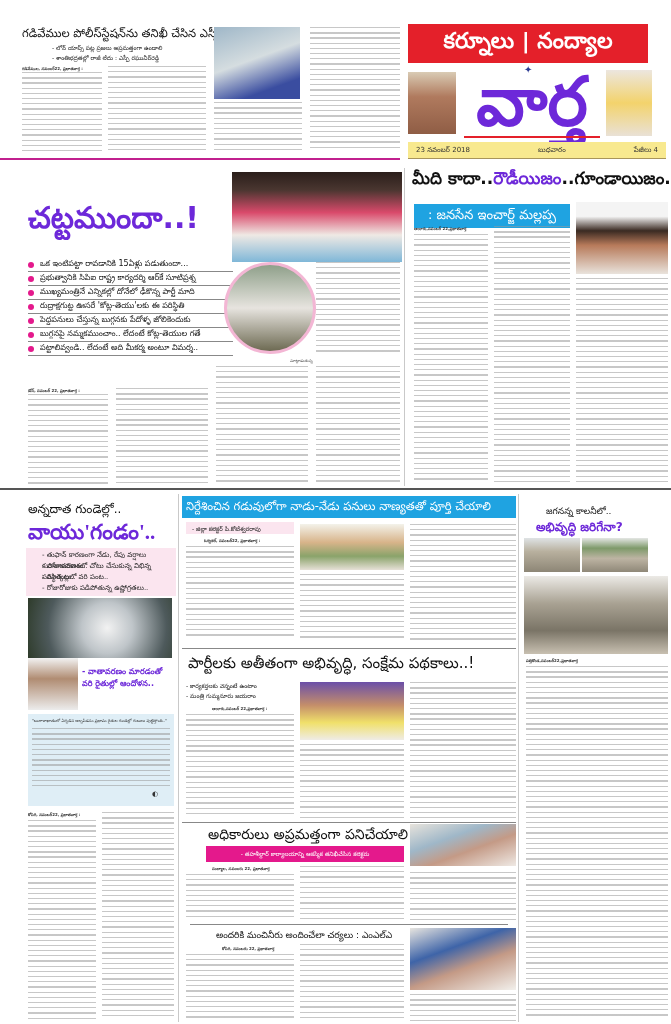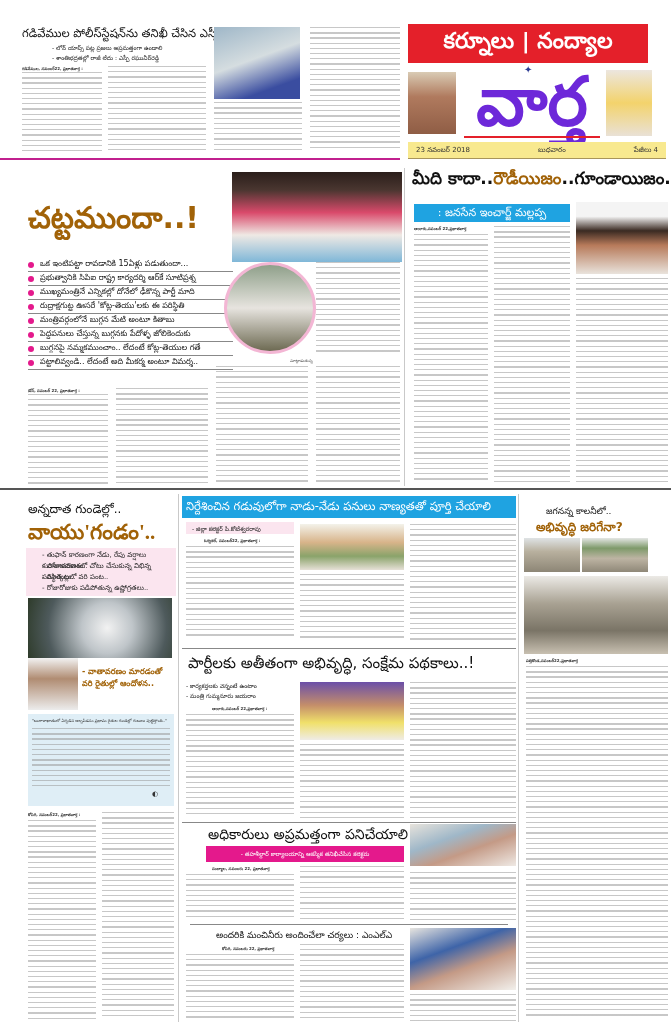--- a/index.html
+++ b/index.html
@@ -1,21 +1,21 @@
 <!DOCTYPE html>
 <html><head>
 <meta charset="utf-8">
 <style>
   * { box-sizing: border-box; margin: 0; padding: 0; }
   body { width: 671px; height: 1024px; background: #fff; font-family: "DejaVu Sans", sans-serif; color: #222; position: relative; overflow: hidden; }
   .abs { position: absolute; }
   .txt { font-size: 4px; line-height: 6px; color: #555; }
   .lines { background: repeating-linear-gradient(to bottom, #9a9a9a 0 1.3px, transparent 1.3px 5.2px); opacity: .55; }
   .hl-black { color: #111; font-weight: bold; }
-  .pink { color: #a16207; }
+  .pink { color: #6d28d9; }
   .blue-bar { background: #1fa3e1; color: #fff; }
   .photo { background: linear-gradient(135deg,#8a8378,#c8c1b5 40%,#6c6a63); }
   .rule-h { background: #c9c9c9; height: 1px; }
   .rule-v { background: #c9c9c9; width: 1px; }
   .bullet { display: flex; align-items: center; gap: 6px; font-size: 8px; color: #111; height: 14px; border-bottom: 1px solid #888; }
   .bullet .dot { width: 6px; height: 6px; border-radius: 50%; background: #e4198c; flex: none; }
   .dash-item { font-size: 7px; color: #222; height: 11px; line-height: 11px; }
 </style>
 </head>
 <body>
@@ -65,24 +65,20 @@
     <div class="bullet">
         <span class="dot"></span>
         <span>ముఖ్యమంత్రినే ఎన్నికల్లో దోనేలో ఢీకొన్న పార్టీ మాది</span>
       </div>
     <div class="bullet">
         <span class="dot"></span>
         <span>రుద్రాక్షగుట్ట ఊసరే 'కోట్ల-తెయు'లకు ఈ పరిస్థితి</span>
       </div>
     <div class="bullet">
         <span class="dot"></span>
-        <span>మంత్రివర్గంలోనే బుగ్గన మేటి అంటూ కితాబు</span>
-      </div>
-    <div class="bullet">
-        <span class="dot"></span>
         <span>పెద్దపనులు చేస్తున్న బుగ్గనకు పేదోళ్ళ జోలికెందుకు</span>
       </div>
     <div class="bullet">
         <span class="dot"></span>
         <span>బుగ్గనపై నమ్మకముంచాం.. లేదంటే కోట్ల-తెయుల గతే</span>
       </div>
     <div class="bullet">
         <span class="dot"></span>
         <span>పట్టాలివ్వండి.. లేదంటే అది మీకర్మ అంటూ విమర్శ..</span>
       </div>
@@ -96,21 +92,21 @@
   <div class="abs lines" style="left:116px;top:226px;width:92px;height:96px;"></div>
   <div class="abs lines" style="left:216px;top:204px;width:92px;height:118px;"></div>
   <div class="abs lines" style="left:316px;top:204px;width:84px;height:118px;"></div>
 </div>
 
 <div class="abs rule-v" style="left:404px;top:168px;height:318px;"></div>
 <div class="abs" style="left:408px;top:162px;width:263px;height:325px;">
   <div class="abs" style="left:4px;top:6px;font-size:17px;font-weight:bold;color:#111;white-space:nowrap;">
     <span>మీది కాదా..</span><span class="pink">రౌడీయిజం</span><span>..గూండాయిజం..!</span>
   </div>
-  <div class="abs blue-bar" style="left:6px;top:42px;width:156px;height:18px;font-size:11px;display:flex;align-items:center;justify-content:center;">
+  <div class="abs blue-bar" style="left:6px;top:42px;width:156px;height:24px;font-size:13px;display:flex;align-items:center;justify-content:center;">
     <span>: జనసేన ఇంచార్జ్ మల్లప్ప</span>
   </div>
   <div class="abs" style="left:168px;top:40px;width:92px;height:72px;background:linear-gradient(180deg,#f4f4f4 0,#f4f4f4 20%,#3a2a22 40%,#b77a5a 60%,#e9e3dc 100%);"></div>
   <div class="abs txt" style="left:6px;top:64px;font-weight:bold;color:#333;">ఆలూరు,నవంబర్ 22,ప్రభాతవార్త</div>
   <div class="abs lines" style="left:6px;top:72px;width:74px;height:248px;"></div>
   <div class="abs lines" style="left:86px;top:64px;width:76px;height:256px;"></div>
   <div class="abs lines" style="left:168px;top:116px;width:92px;height:204px;"></div>
 </div>
 <div class="abs" style="left:0;top:488px;width:671px;height:2px;background:#555;"></div>
 

